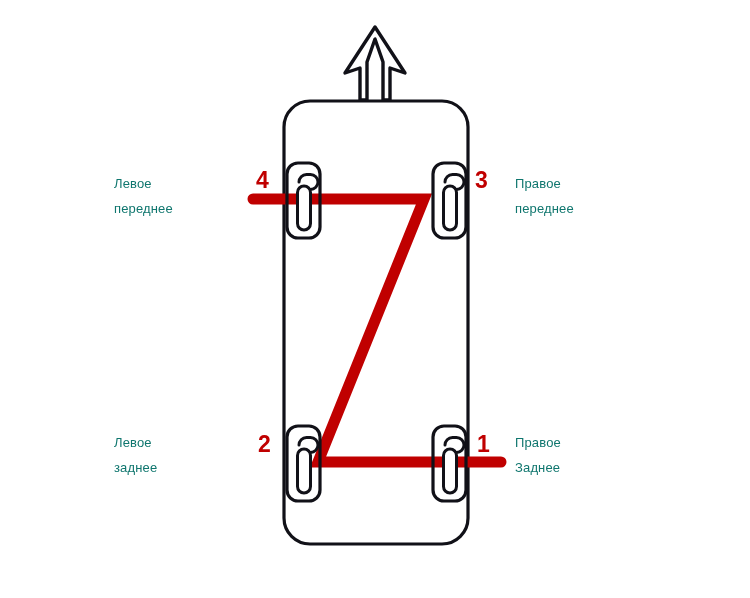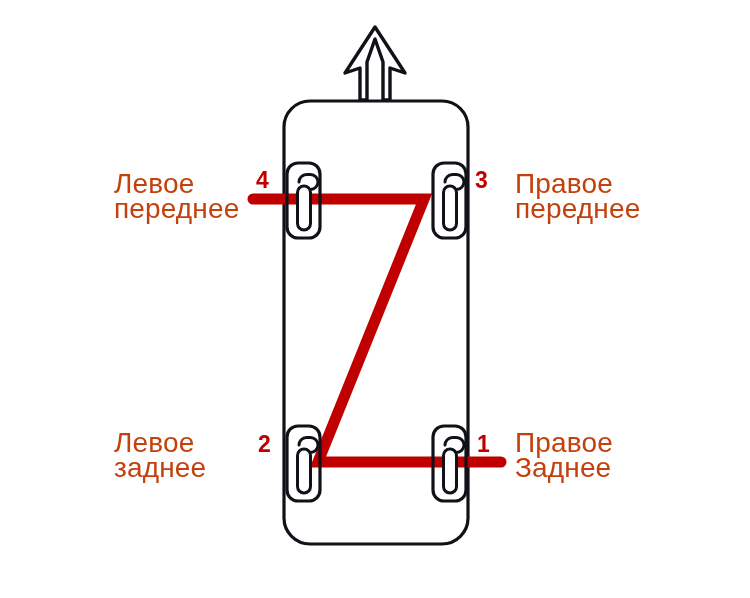--- a/index.html
+++ b/index.html
@@ -23,23 +23,23 @@
     height: 598px;
     background: #ffffff;
   }
   #diagram {
     position: absolute;
     left: 0;
     top: 0;
   }
   .label {
     position: absolute;
-    color: #c2410c;
+    color: #0f766e;
     font-family: "Liberation Sans", "DejaVu Sans", sans-serif;
-    font-size: 28px;
+    font-size: 13px;
     line-height: 25px;
     font-weight: 400;
     letter-spacing: 0.15px;
     white-space: pre;
   }
   .label.left-side {
     text-align: left;
   }
   .num {
     position: absolute;

